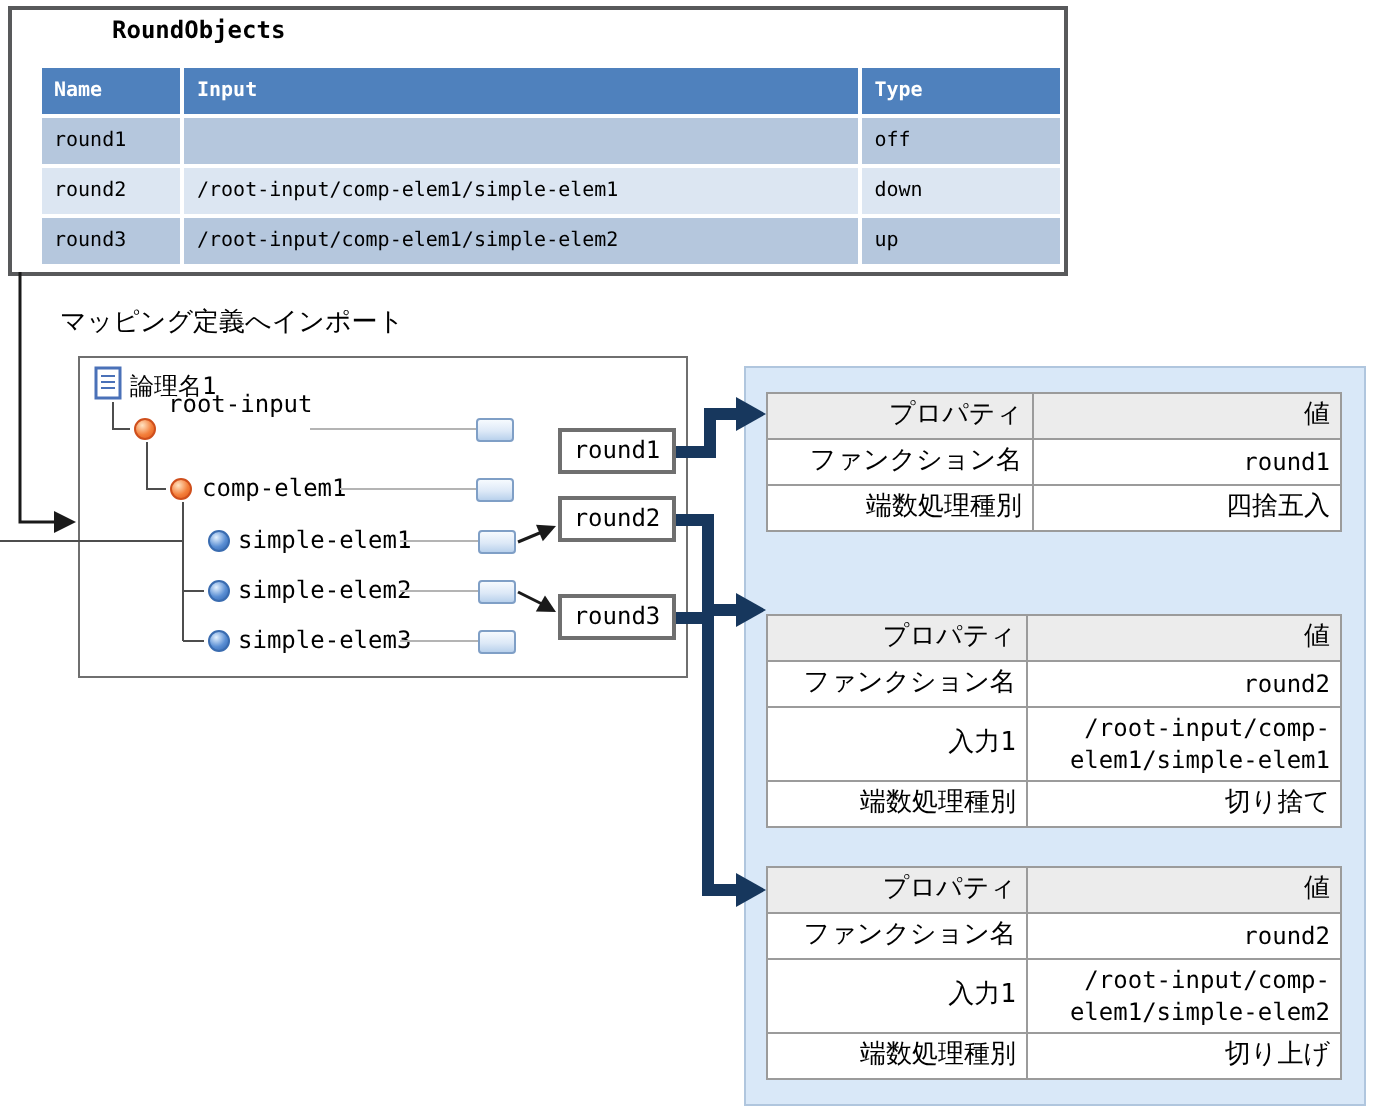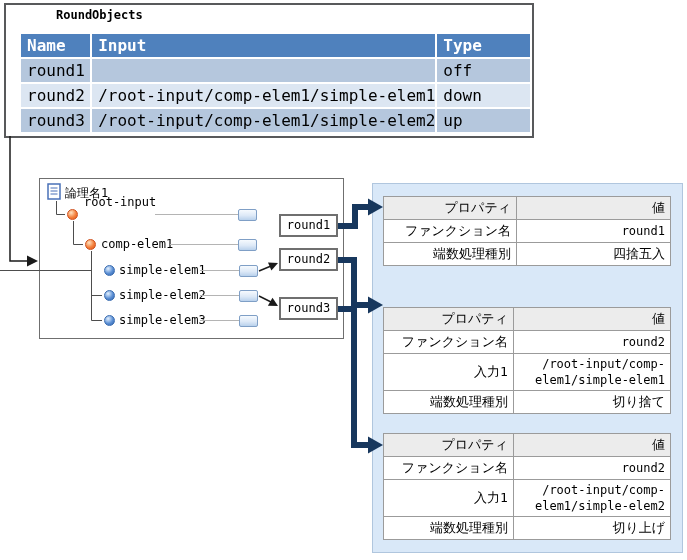--- a/index.html
+++ b/index.html
@@ -13,21 +13,21 @@
     position:absolute;left:4px;top:3px;width:526px;height:131px;
     border:2px solid #58595b;background:#fff;
   }
   #top-title{
     position:absolute;left:6px;top:3px;font-size:12px;font-weight:bold;letter-spacing:0;padding-left:44px;
   }
   #src-table{
     position:absolute;left:13px;top:27px;border-spacing:2px;border-collapse:separate;
   }
   #src-table td{
-    font-size:16px;padding:0 0 0 6px;height:23px;vertical-align:middle;white-space:nowrap;
+    font-size:10px;padding:0 0 0 6px;height:23px;vertical-align:middle;white-space:nowrap;
   }
   #src-table td.h{background:#4f81bd;color:#fff;font-weight:bold;}
   #src-table tr.dark td{background:#b5c7dd;}
   #src-table tr.light td{background:#dce6f2;}
   .w-name{width:64px;}  .w-input{width:333px;}  .w-type{width:94px;}
   
   .section-label{position:absolute;font-size:13px;white-space:nowrap;}
   
   #tree-box{
     position:absolute;left:39px;top:178px;width:303px;height:159px;
@@ -91,20 +91,21 @@
       </tr>
       <tr class="dark">
         <td>round3</td>
         <td>/root-input/comp-elem1/simple-elem2</td>
         <td>up</td>
       </tr>
     </tbody>
       </table>
   </div>
 
+  <div class="section-label" style="left:30px;top:152px;">マッピング定義へインポート</div>
 
   <div id="tree-box"></div>
 
   <svg class="doc-icon" style="left:47px;top:183px;" width="14" height="17">
     <rect x="1" y="1" width="12" height="15" fill="#ffffff" stroke="#4a71b8" stroke-width="1.5"></rect>
     <line x1="3.5" y1="5" x2="10.5" y2="5" stroke="#4a71b8"></line>
     <line x1="3.5" y1="8" x2="10.5" y2="8" stroke="#4a71b8"></line>
     <line x1="3.5" y1="11" x2="10.5" y2="11" stroke="#4a71b8"></line>
   </svg>
   <div class="tree-label" style="left:65px;top:185px;">論理名1</div>

